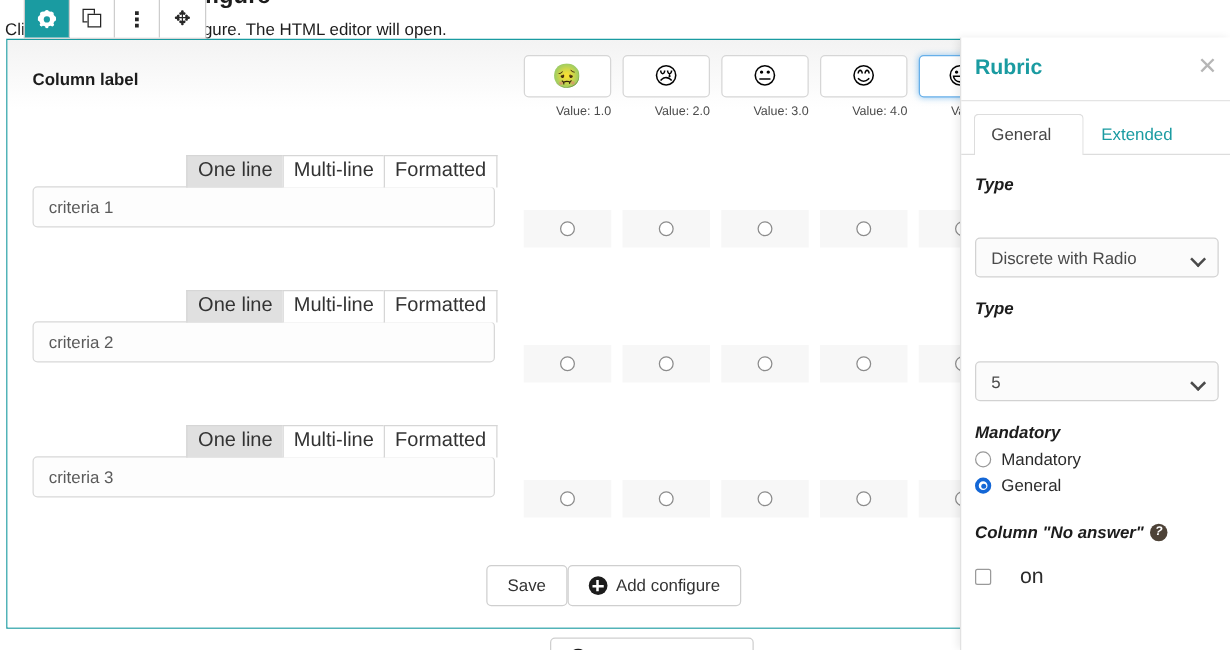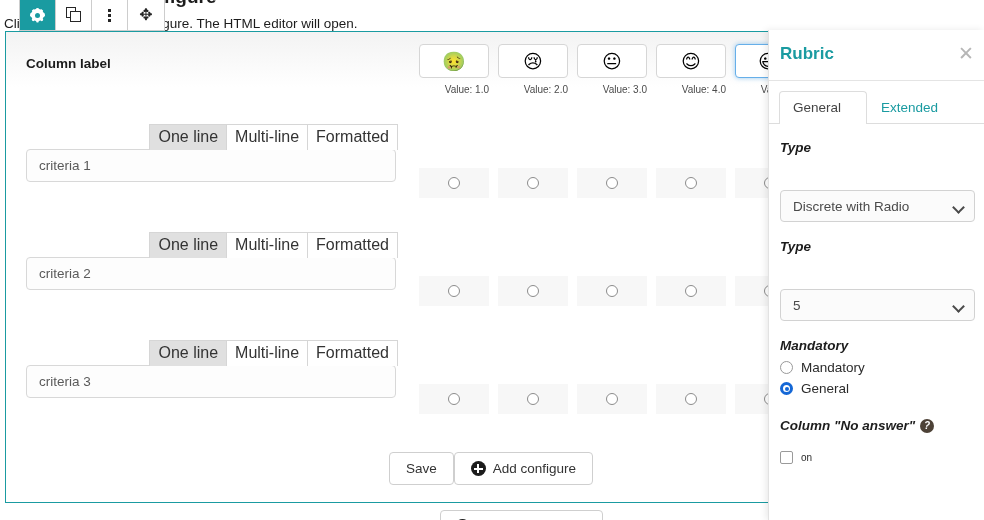--- a/index.html
+++ b/index.html
@@ -453,22 +453,22 @@
     align-items: center;
     justify-content: center;
     cursor: pointer;
     line-height: 1;
     font-family: "Liberation Sans", sans-serif;
   }
 
   .chk-opt {
     display: flex;
     align-items: center;
-    gap: 8px;
-    font-size: 10px;
+    gap: 23px;
+    font-size: 17px;
     color: #2b2b2b;
     cursor: pointer;
   }
   .cb {
     width: 13px; height: 13px;
     border: 1px solid #9a9a9a;
     border-radius: 2px;
     background: #ffffff;
     box-sizing: border-box;
     flex: none;

